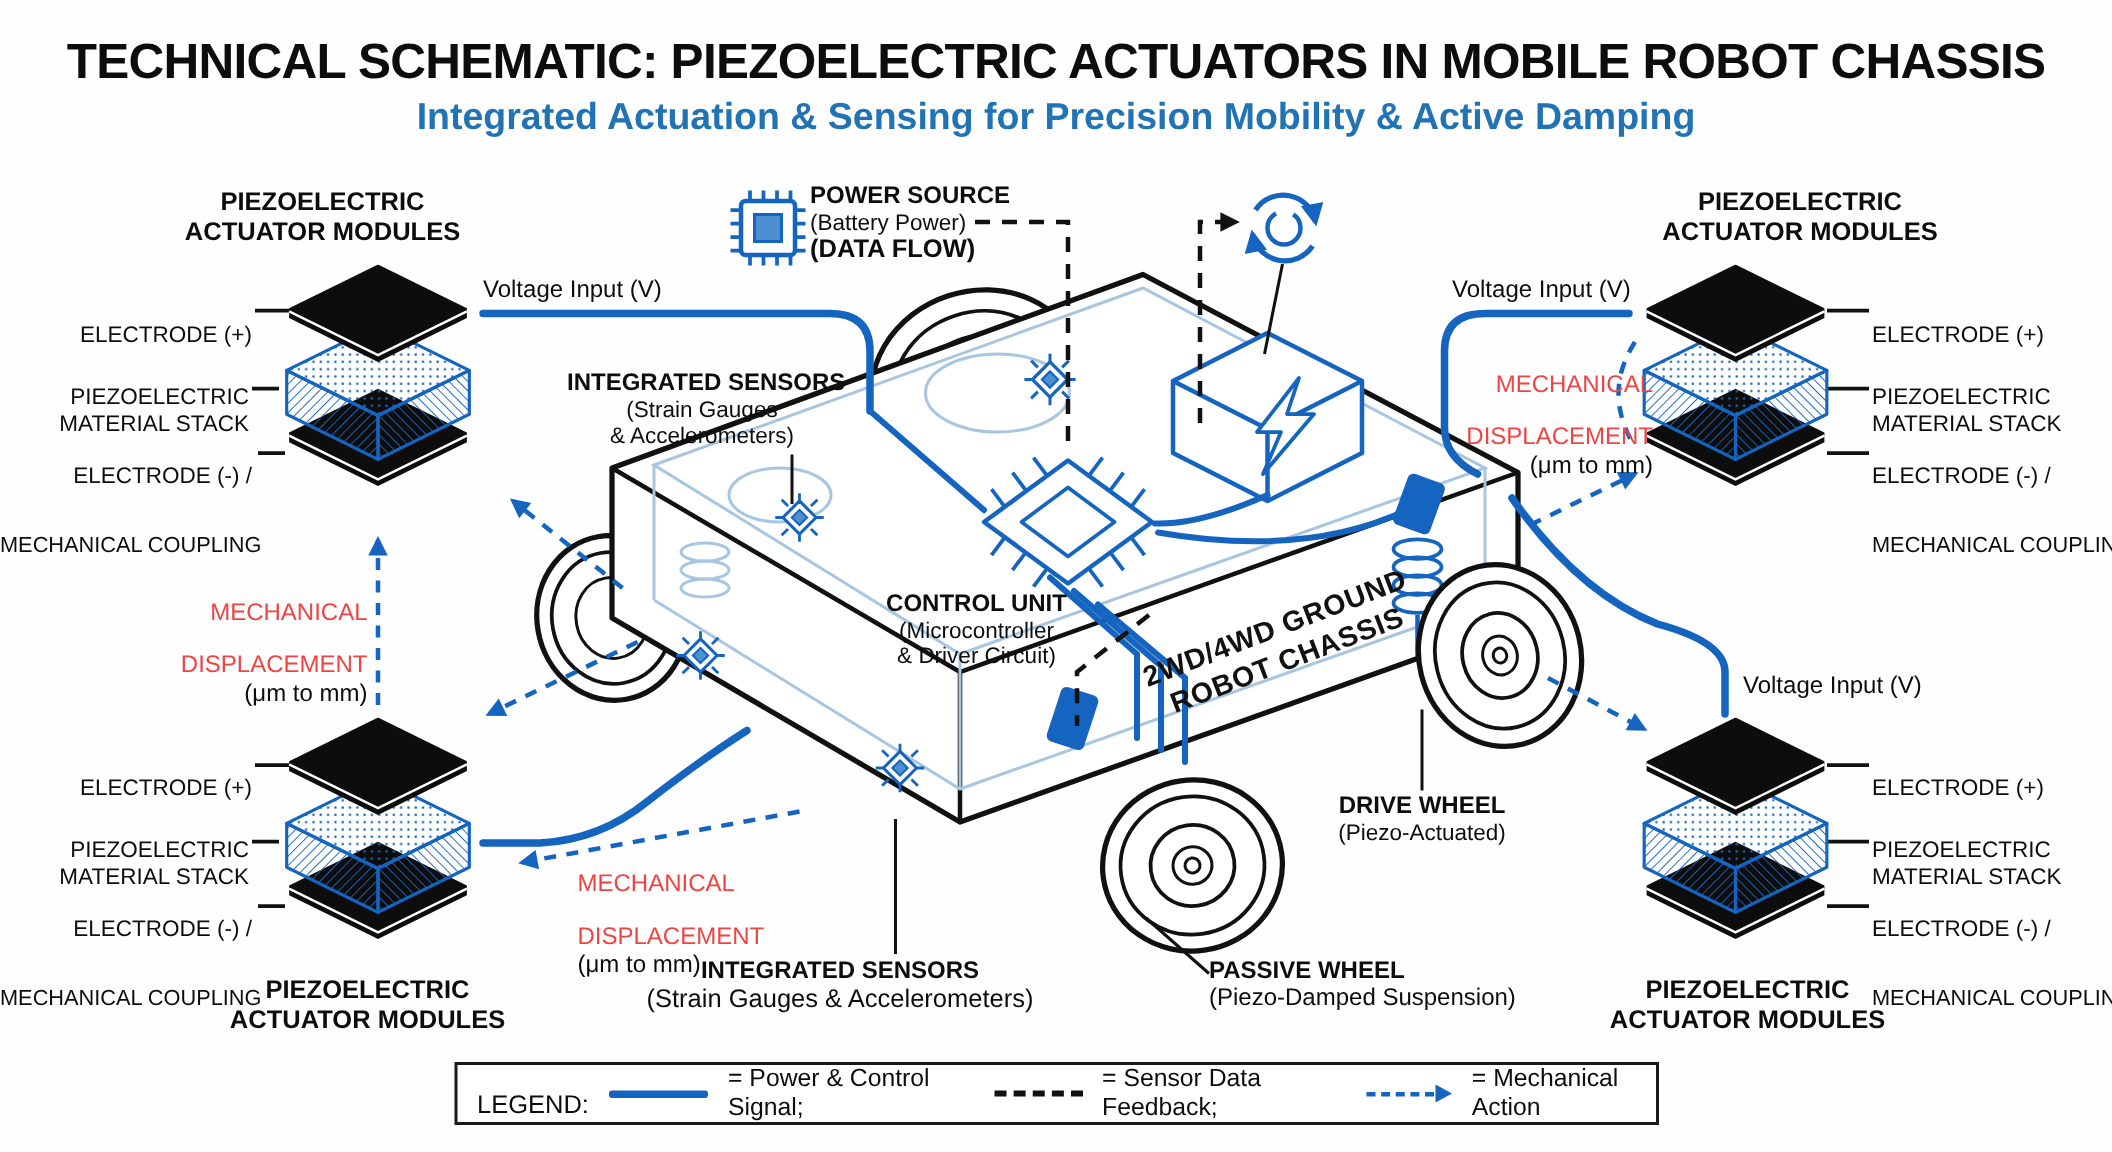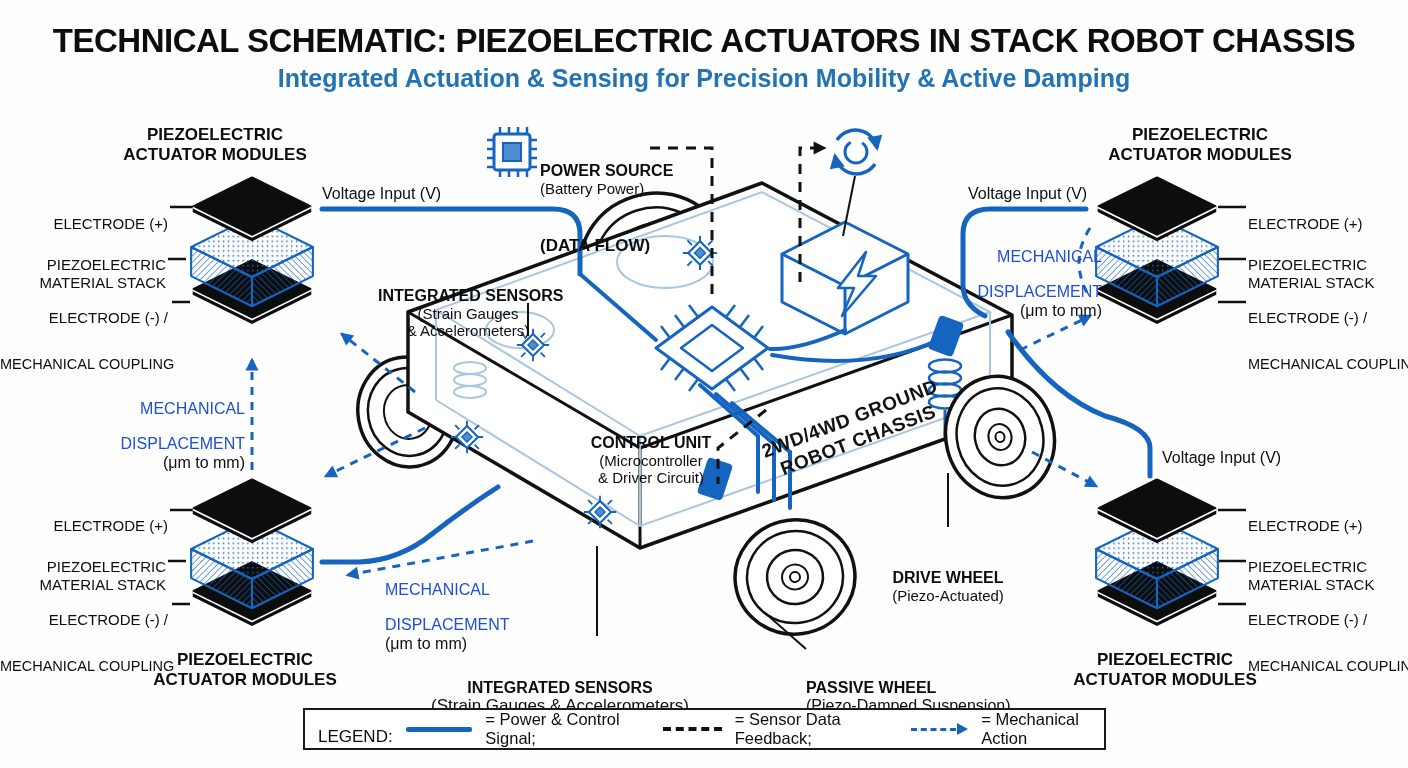--- a/index.html
+++ b/index.html
@@ -1,49 +1,49 @@
 <!DOCTYPE html>
 <html><head>
 <meta charset="utf-8">
 <style>
   html,body{margin:0;padding:0;background:#fff;}
   #canvas{position:relative;width:1408px;height:768px;background:#fefefe;overflow:hidden;
           font-family:"Liberation Sans",sans-serif;color:#0d0d0d;}
   svg text{font-family:"Liberation Sans",sans-serif;}
   .lbl{position:absolute;white-space:nowrap;line-height:18px;font-size:15px;z-index:3;}
   .b{font-weight:normal;margin-top:16px;}
-  .blue{color:#1d4ed8;}
+  .blue{color:#ef4444;}
   .ctr{text-align:center;}
   .rt{text-align:right;}
   .small{font-size:14.5px;font-weight:normal;margin-top:28px;}
   #title{position:absolute;left:0;top:22px;width:1408px;text-align:center;font-size:33px;
          font-weight:bold;letter-spacing:-0.5px;z-index:3;}
   #subtitle{position:absolute;left:0;top:64px;width:1408px;text-align:center;font-size:25px;
             font-weight:bold;color:#2173B4;z-index:3;}
   .modtitle{font-size:17px;font-weight:bold;line-height:20px;}
-  .annot-h{font-size:16px;font-weight:bold;line-height:18px;margin-top:40px;}
+  .annot-h{font-size:16px;font-weight:bold;line-height:18px;}
   .annot-s{font-size:15px;font-weight:normal;line-height:17px;}
   .module-svg{position:absolute;width:138px;height:150px;z-index:2;}
   #overlay{position:absolute;left:0;top:0;z-index:1;}
   
   #legend{position:absolute;left:303px;top:708px;width:799px;height:38px;border:2.5px solid #1a1a1a;
           background:#fff;display:flex;align-items:center;z-index:3;font-size:16.5px;}
   #legend .gap{margin-left:13px;}
   .sw-solid{display:inline-block;width:80px;height:5px;background:#1565C0;border-radius:2px;}
   .sw-dash{display:inline-block;width:70px;height:0;border-top:4px dashed #111;}
   .sw-bdash{display:inline-block;width:54px;height:0;border-top:3.5px dashed #1565C0;}
   .arrhead{display:inline-block;width:0;height:0;border-left:11px solid #1565C0;
            border-top:6px solid transparent;border-bottom:6px solid transparent;margin-left:1px;}
 </style>
 </head>
 <body>
 
 <div id="canvas">
 
-  <div id="title">TECHNICAL SCHEMATIC: PIEZOELECTRIC ACTUATORS IN STACK ROBOT CHASSIS</div>
+  <div id="title">TECHNICAL SCHEMATIC: PIEZOELECTRIC ACTUATORS IN MOBILE ROBOT CHASSIS</div>
   <div id="subtitle">Integrated Actuation &amp; Sensing for Precision Mobility &amp; Active Damping</div>
 
   <svg id="overlay" width="1408" height="768" viewBox="0 0 1408 768">
     <defs>
       <marker id="ab" viewBox="0 0 12 12" refX="9" refY="6" markerWidth="5.2" markerHeight="5.2" orient="auto-start-reverse" markerUnits="strokeWidth">
         <path d="M1,1 L11,6 L1,11 Z" fill="#1565C0"></path>
       </marker>
       <marker id="ak" viewBox="0 0 12 12" refX="9" refY="6" markerWidth="5.2" markerHeight="5.2" orient="auto-start-reverse" markerUnits="strokeWidth">
         <path d="M1,1 L11,6 L1,11 Z" fill="#111"></path>
       </marker>

